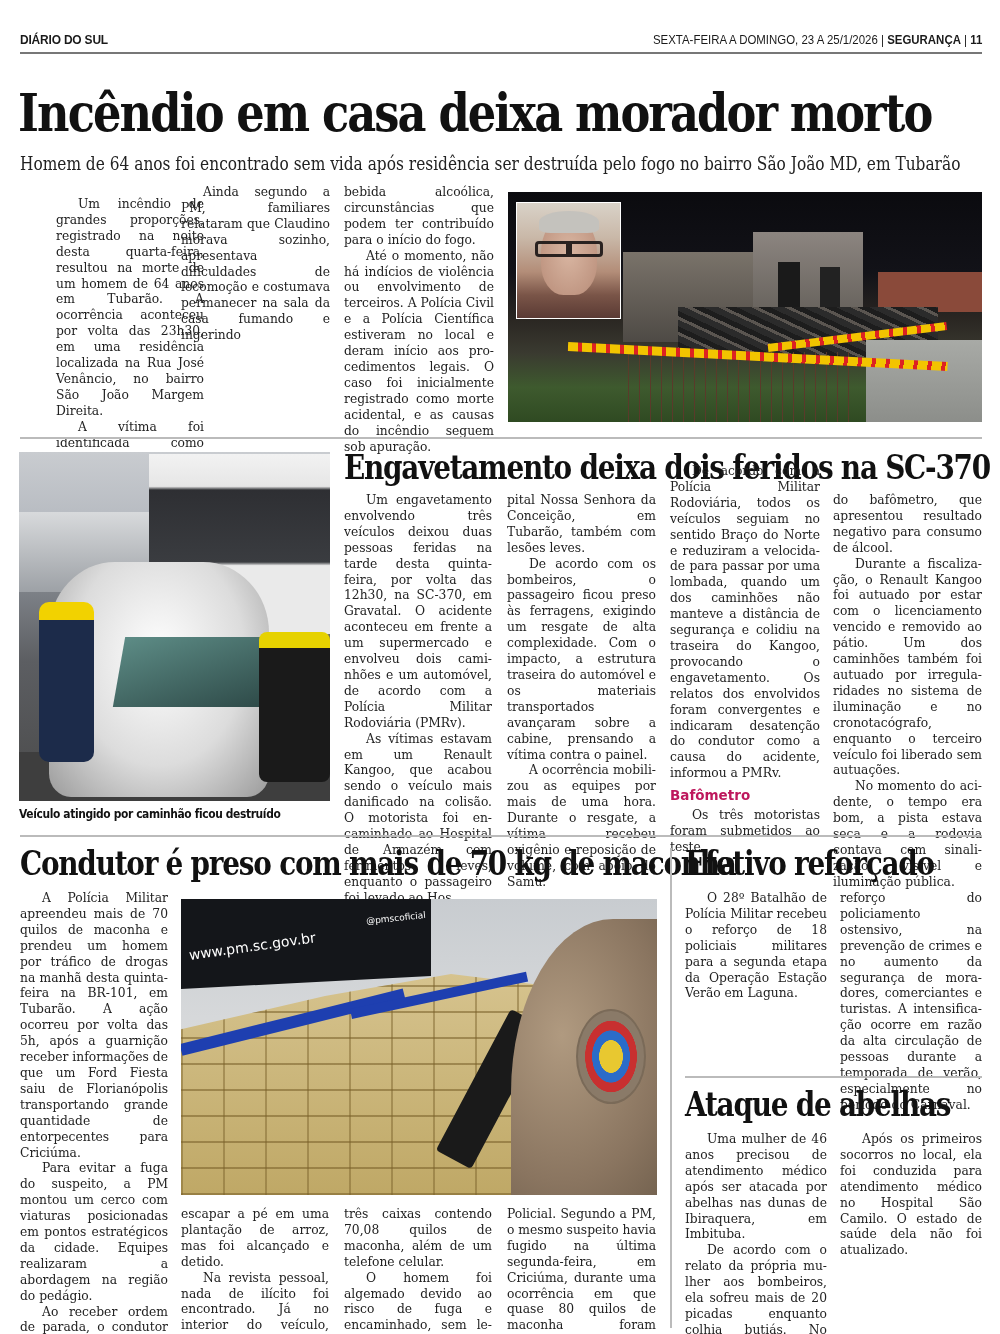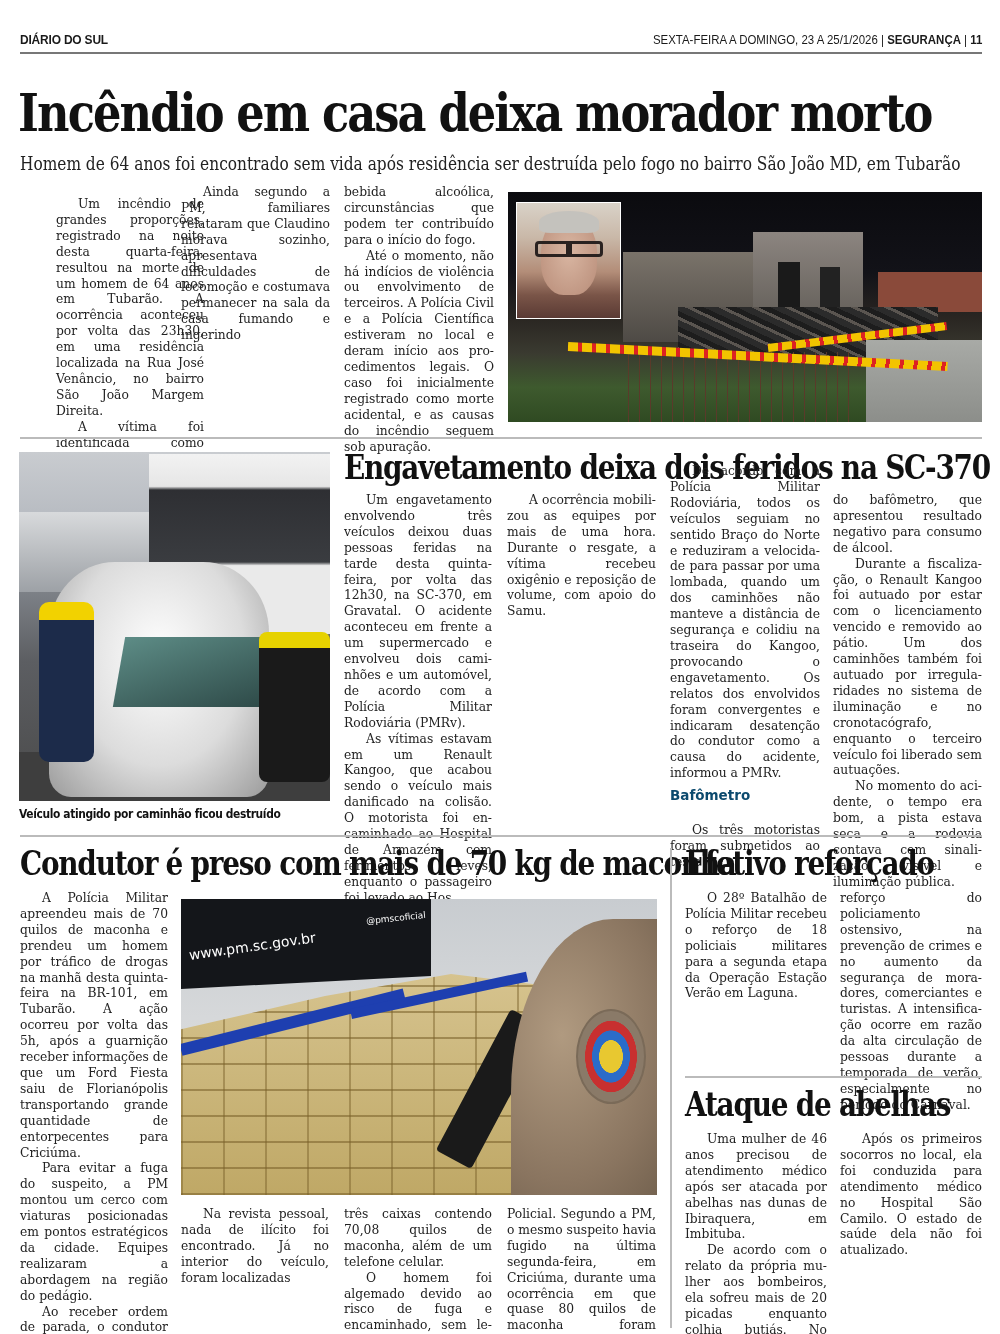--- a/index.html
+++ b/index.html
@@ -15,21 +15,21 @@
     .rule-top { left: 20px; top: 52px; width: 962px; height: 2px; background: #777; }
 
     
     .headline { left: 18px; top: 82px; font-family: "DejaVu Serif", serif; font-weight: bold; font-size: 52px; letter-spacing: -2.2px; transform: scaleX(0.86); transform-origin: left; white-space: nowrap; color: #111; }
     .subhead { left: 20px; top: 153px; font-family: "DejaVu Serif", serif; font-size: 18px; white-space: nowrap; transform: scaleX(0.855); transform-origin: left; color: #222; }
 
     
     .col { font-family: "DejaVu Serif", serif; font-size: 12.3px; line-height: 15.9px; text-align: justify; hyphens: manual; color: #222; }
     .col p { text-indent: 22px; }
     .col p.noindent { text-indent: 0; }
-    .col .subtitle { font-family: "DejaVu Sans", sans-serif; font-weight: bold; font-size: 13.5px; text-indent: 0; margin: 6px 0 19px; color: #0c4a6e; }
+    .col .subtitle { font-family: "DejaVu Sans", sans-serif; font-weight: bold; font-size: 13.5px; text-indent: 0; margin: 6px 0 4px; color: #be185d; }
 
     .h2 { font-family: "DejaVu Serif", serif; font-size: 34px; letter-spacing: -1.5px; transform: scaleX(0.82); transform-origin: left; white-space: nowrap; color: #111; }
 
     .rule { background: #bbb; height: 1.5px; }
     .vrule { background: #bbb; width: 1.5px; }
 
     
     .photo { overflow: hidden; }
     .fire-photo { left: 508px; top: 192px; width: 474px; height: 230px; background: linear-gradient(180deg, #0b0b0f 0%, #121218 35%, #2a2622 55%, #3a3a30 70%, #3e5a2e 85%, #2f4a22 100%); }
     .fire-house { position: absolute; left: 115px; top: 60px; width: 230px; height: 90px; background: linear-gradient(180deg,#7a736a,#4e4a45); }
@@ -131,20 +131,22 @@
 </div>
 <div class="abs caption">Veículo atingido por caminhão ficou destruído</div>
 
 <h2 class="abs h2" style="left:344px; top:447px;">Engavetamento deixa dois feridos na SC-370</h2>
 
 <div class="abs col" style="left:344px; top:493px; width:148px;">
   <p>Um engavetamento envolvendo três veículos deixou duas pessoas feri­das na tarde desta quinta-feira, por volta das 12h30, na SC-370, em Gravatal. O acidente aconteceu em frente a um supermerca­do e envolveu dois cami­nhões e um automóvel, de acordo com a Polícia Mili­tar Rodoviária (PMRv).</p>
   <p>As vítimas estavam em um Renault Kangoo, que acabou sendo o veí­culo mais danificado na colisão. O motorista foi en­caminhado ao Hospital de Armazém com ferimentos leves, enquanto o passa­geiro foi levado ao Hos­</p>
 </div>
 <div class="abs col" style="left:507px; top:493px; width:149px;">
+  <p class="noindent">pital Nossa Senhora da Conceição, em Tubarão, também com lesões leves.</p>
+  <p>De acordo com os bombeiros, o passageiro ficou preso às ferragens, exigindo um resgate de alta complexidade. Com o impacto, a estrutura tra­seira do automóvel e os materiais transportados avançaram sobre a cabi­ne, prensando a vítima contra o painel.</p>
   <p>A ocorrência mobili­zou as equipes por mais de uma hora. Durante o resgate, a vítima recebeu oxigênio e reposição de volume, com apoio do Samu.</p>
 </div>
 <div class="abs col" style="left:670px; top:464px; width:150px;">
   <p>De acordo com a Po­lícia Militar Rodoviária, todos os veículos seguiam no sentido Braço do Norte e reduziram a velocida­de para passar por uma lombada, quando um dos caminhões não manteve a distância de segurança e colidiu na traseira do Kangoo, provocando o engavetamento. Os rela­tos dos envolvidos foram convergentes e indicaram desatenção do condutor como a causa do acidente, informou a PMRv.</p>
   <div class="subtitle">Bafômetro</div>
   <p>Os três motoristas fo­ram submetidos ao teste</p>
 </div>
 <div class="abs col" style="left:833px; top:493px; width:149px;">
   <p class="noindent">do bafômetro, que apre­sentou resultado negativo para consumo de álcool.</p>
   <p>Durante a fiscaliza­ção, o Renault Kangoo foi autuado por estar com o licenciamento vencido e removido ao pátio. Um dos caminhões também foi autuado por irregula­ridades no sistema de ilu­minação e no cronotacó­grafo, enquanto o terceiro veículo foi liberado sem autuações.</p>
@@ -167,20 +169,21 @@
   <div class="drug-handle">@pmscoficial</div>
   <div class="drug-bricks"></div>
   <div class="drug-tape1"></div>
   <div class="drug-tape2"></div>
   <div class="drug-rifle"></div>
   <div class="drug-officer"></div>
   <div class="drug-patch"></div>
 </div>
 
 <div class="abs col" style="left:181px; top:1207px; width:148px;">
+  <p class="noindent">escapar a pé em uma plan­tação de arroz, mas foi al­cançado e detido.</p>
   <p>Na revista pessoal, nada de ilícito foi encon­trado. Já no interior do veículo, foram localizadas</p>
 </div>
 <div class="abs col" style="left:344px; top:1207px; width:148px;">
   <p class="noindent">três caixas contendo 70,08 quilos de maconha, além de um telefone celular.</p>
   <p>O homem foi algema­do devido ao risco de fuga e encaminhado, sem le­sões, à Central de Plantão</p>
 </div>
 <div class="abs col" style="left:507px; top:1207px; width:149px;">
   <p class="noindent">Policial. Segundo a PM, o mesmo suspeito havia fugido na última segunda-feira, em Criciúma, duran­te uma ocorrência em que quase 80 quilos de maco­nha foram apreendidos.</p>
 </div>
 

